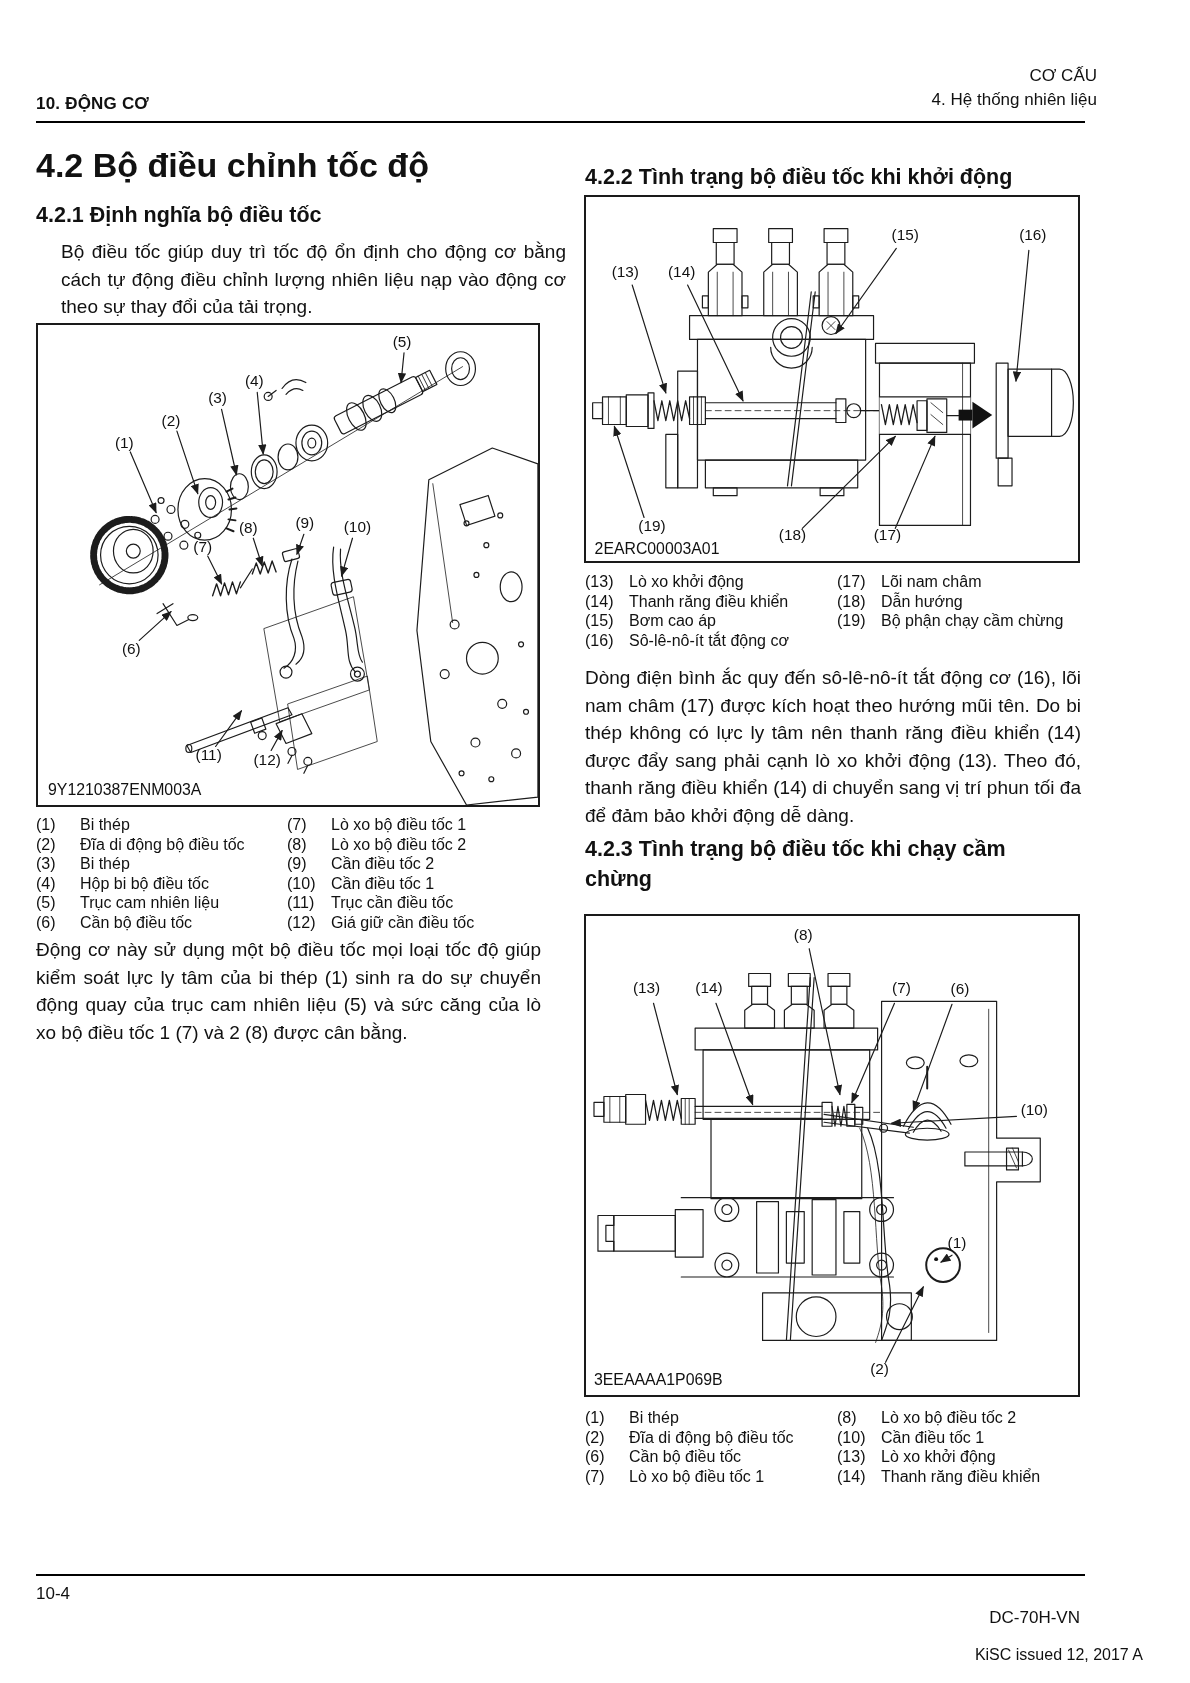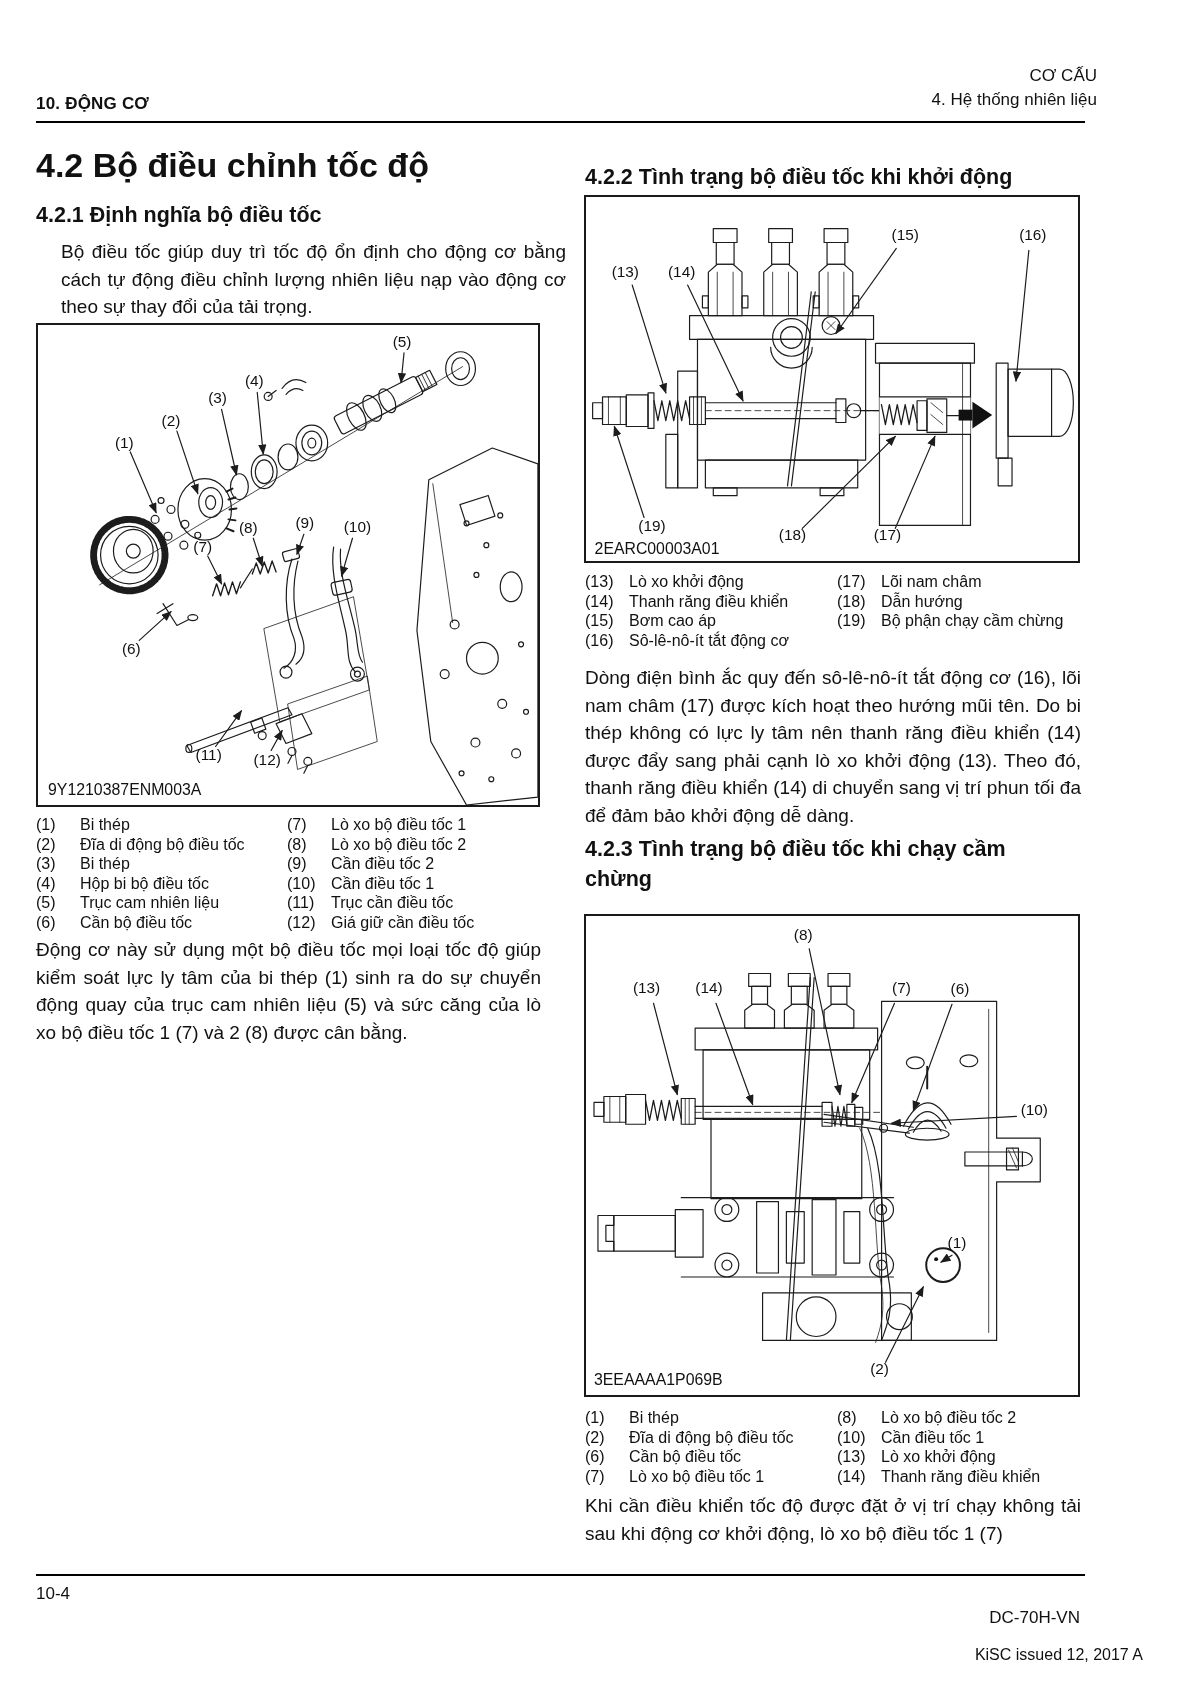--- a/index.html
+++ b/index.html
@@ -526,20 +526,19 @@
       <div class="lg-row">
         <span class="lg-num">(13)</span>
         <span class="lg-label">Lò xo khởi động</span>
       </div>
       <div class="lg-row">
         <span class="lg-num">(14)</span>
         <span class="lg-label">Thanh răng điều khiển</span>
       </div>
     </div>
 
-  <div class="para" style="left:585px;top:1492px;width:496px;">Khi cần điều khiển tốc độ được đặt ở vị trí chạy không tải sau khi động cơ khởi động, lò xo bộ điều tốc 1 (7)</div>
 
   <div class="rule" style="top:1574px;"></div>
   <div class="ftr" style="left:36px;top:1584px;">10-4</div>
   <div class="ftr" style="right:110px;top:1608px;">DC-70H-VN</div>
   <div class="issue" style="right:47px;top:1646px;">KiSC issued 12, 2017 A</div>
 
 </div>
 
 </body></html>

